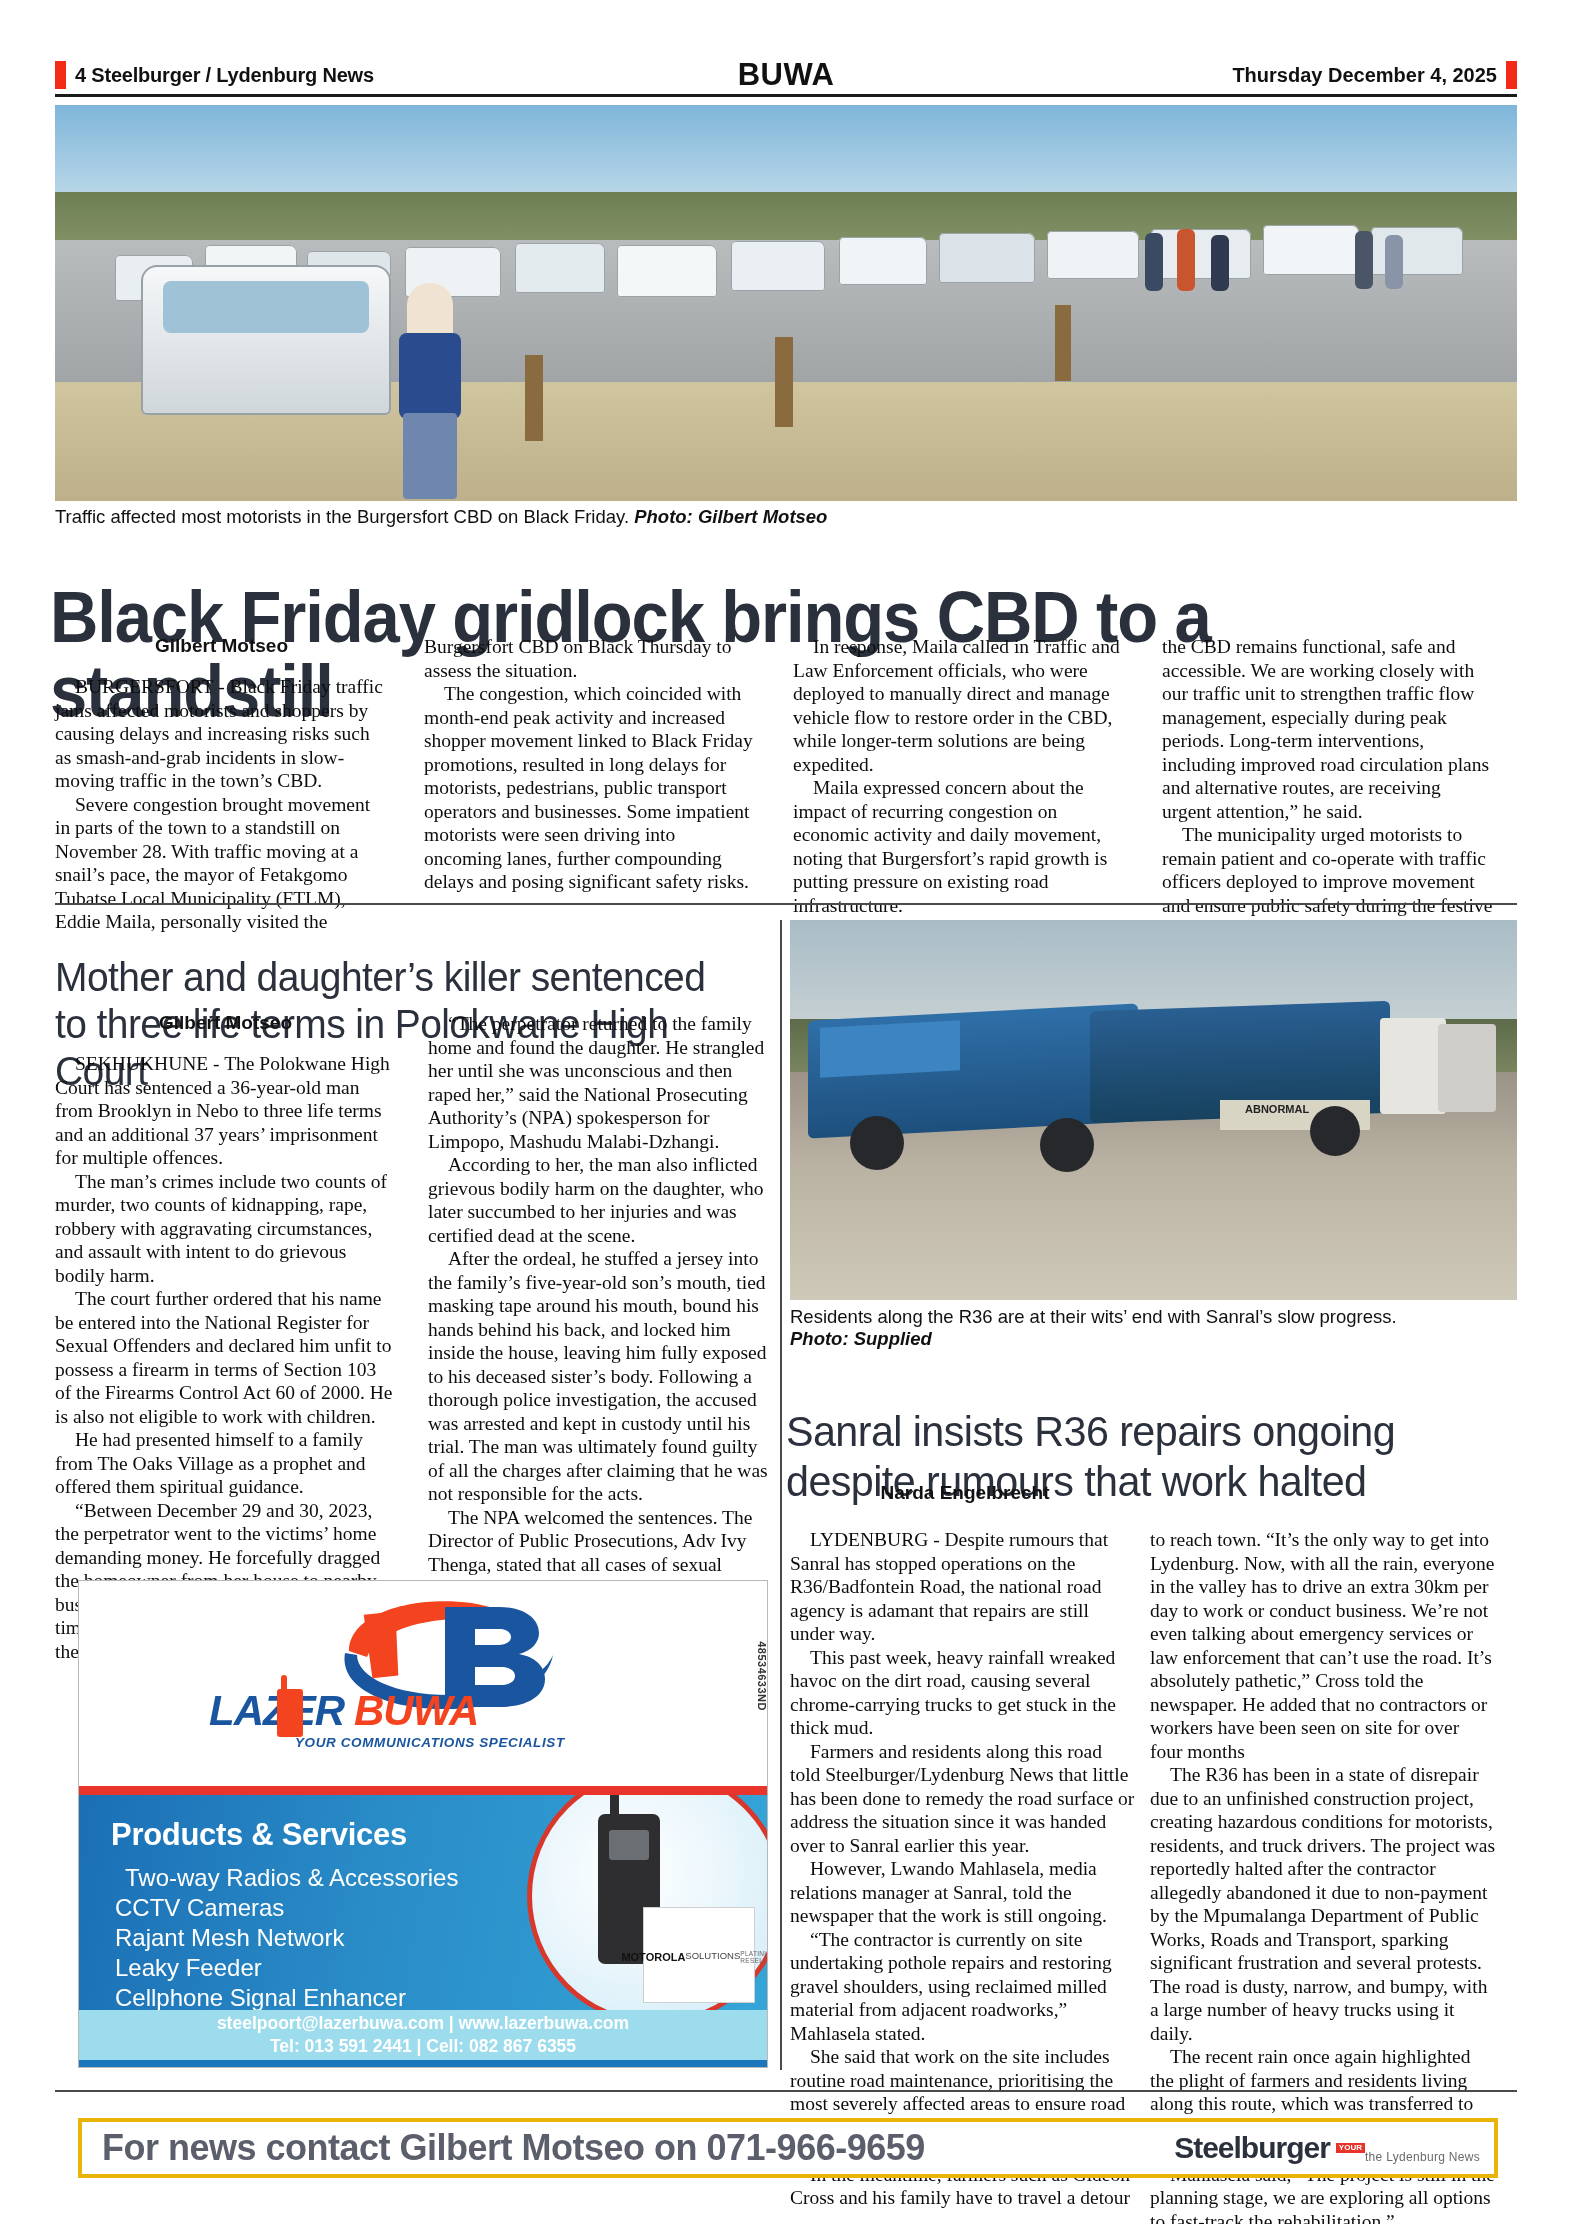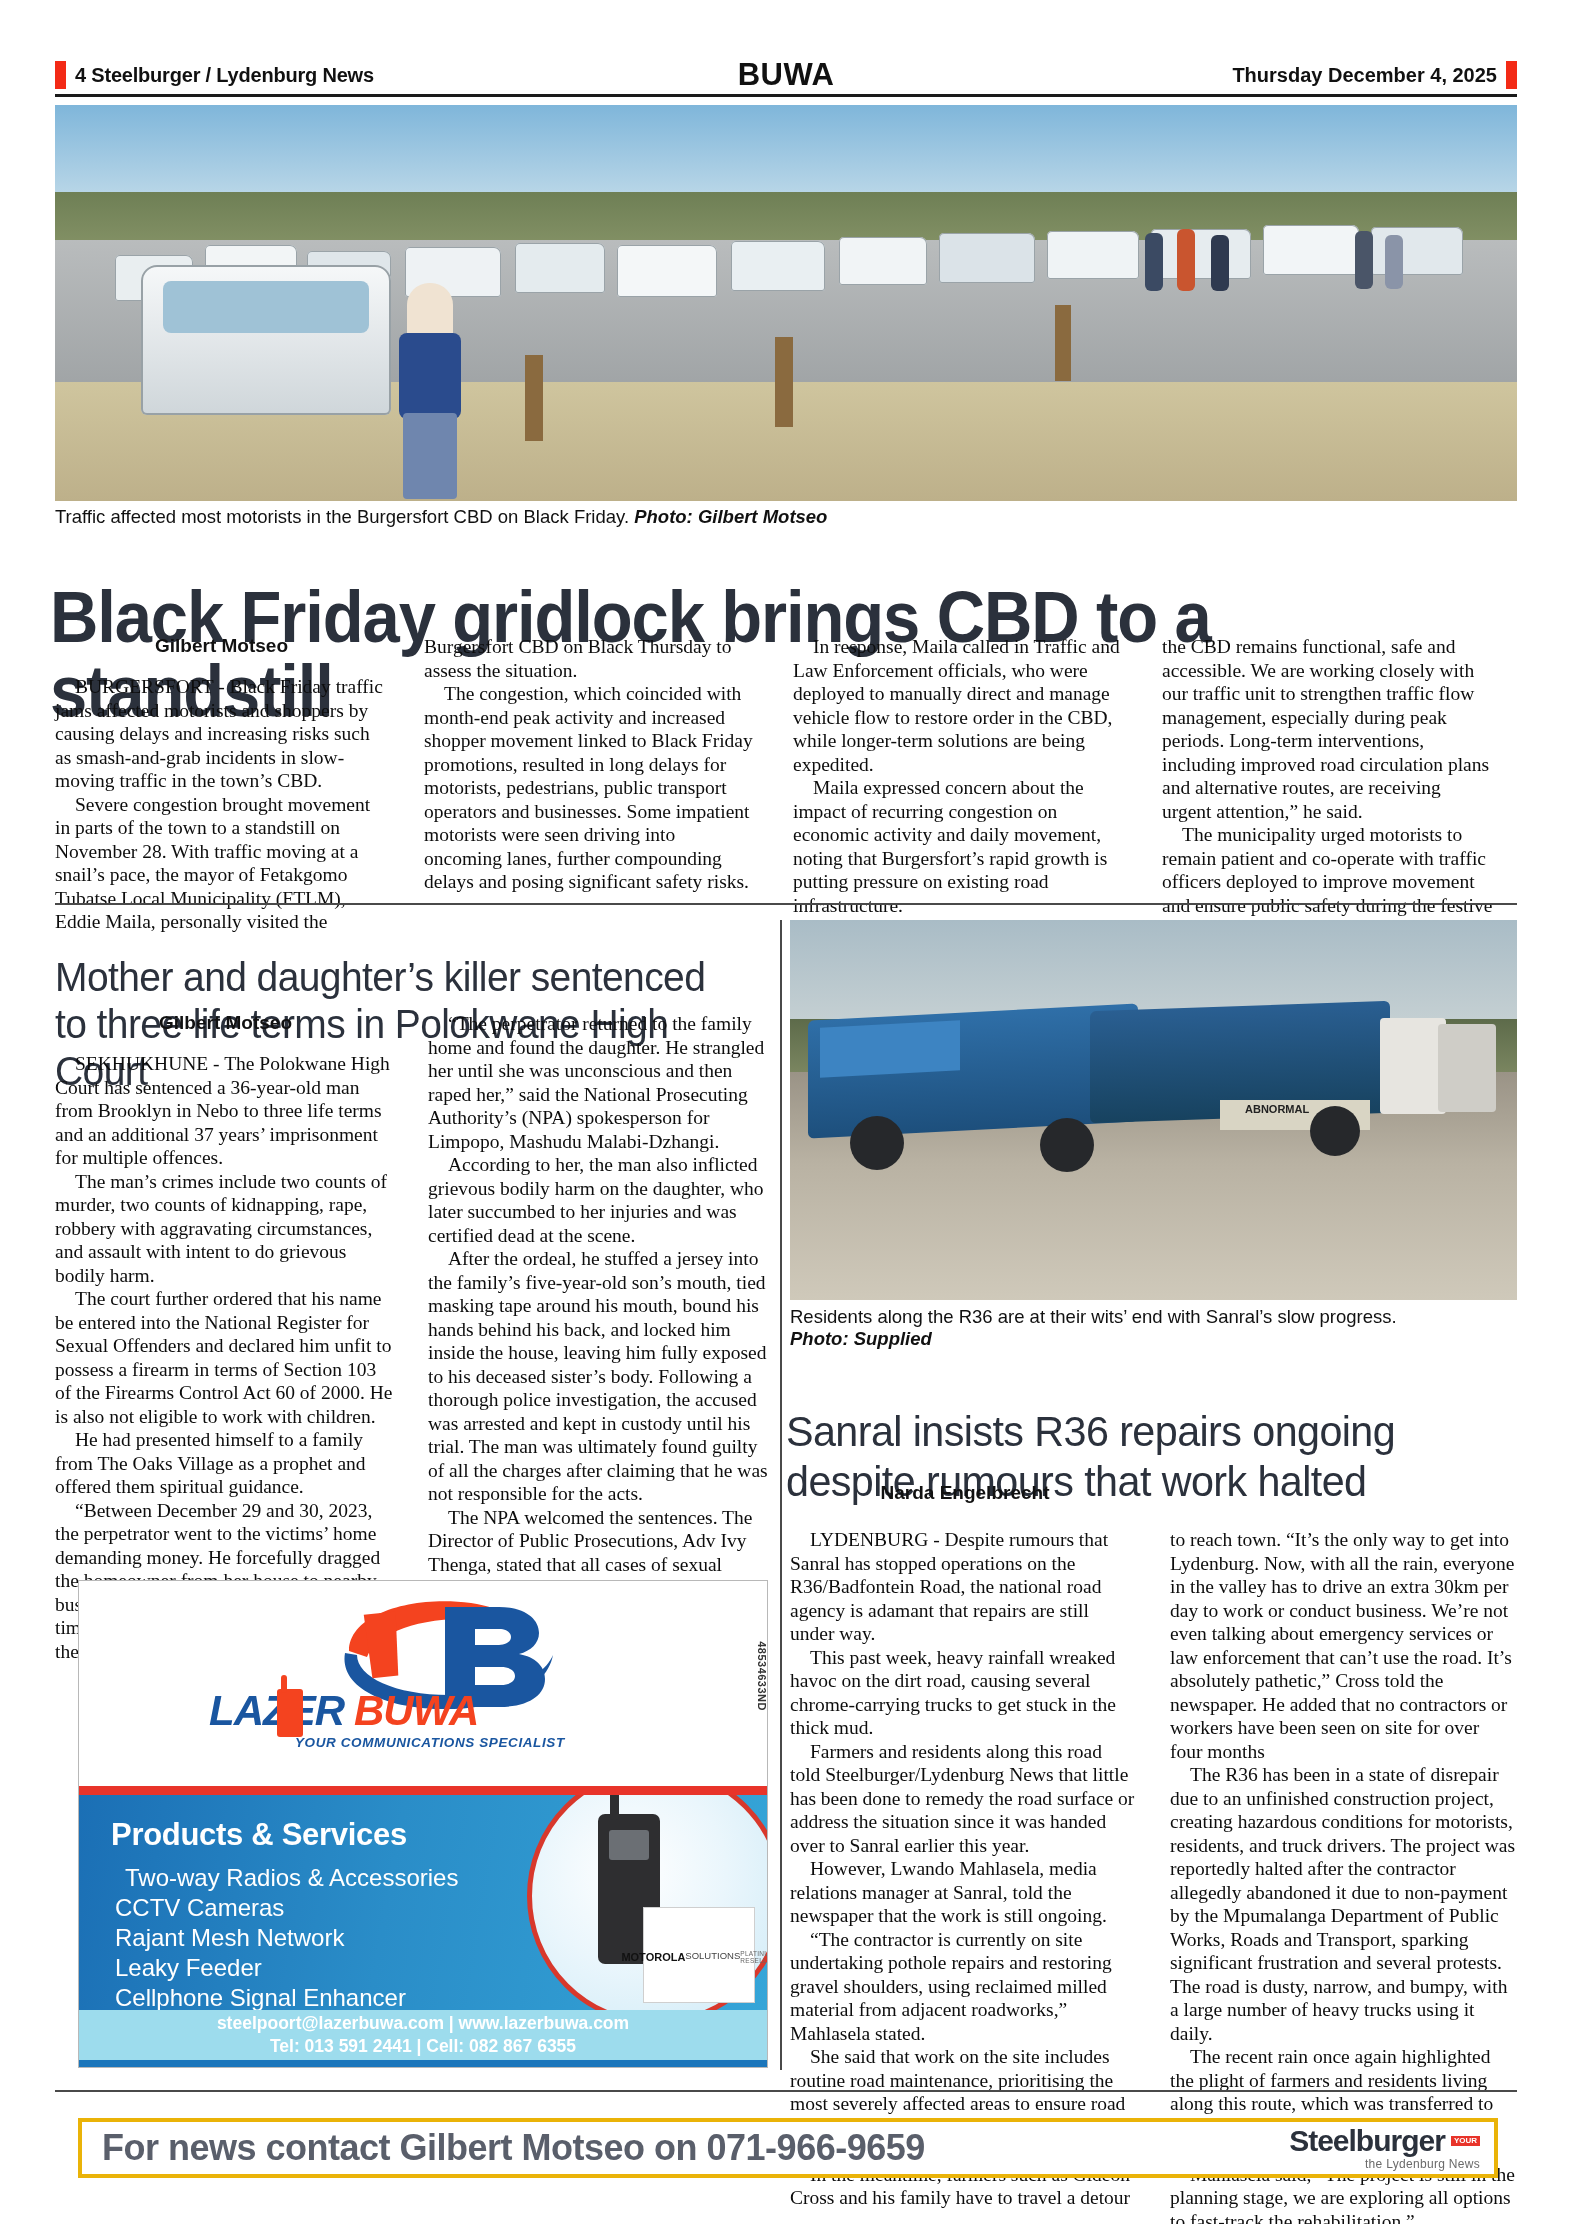--- a/index.html
+++ b/index.html
@@ -111,21 +111,21 @@
     color:#2b313c; letter-spacing:-0.6px;
     transform:scaleX(0.96); transform-origin:left top;
   }
   .sanral-byline {
     position:absolute; left:790px; top:1482px; width:350px;
     font-family:"Liberation Sans", sans-serif; font-weight:bold;
     font-size:19px; text-align:center; color:#111;
   }
   .sanral-body {
     position:absolute; left:790px; top:1528px; width:727px; height:545px;
-    display:flex; gap:34px;
+    display:flex; gap:14px;
   }
   .sanral-body .col { width:346px; }
 
   
   .advert {
     position:absolute; left:78px; top:1580px; width:690px; height:488px;
     border:1px solid #b8b8b8; background:#ffffff; overflow:hidden;
   }
   .ad-top {
     position:relative; height:205px; background:#fff;
@@ -197,21 +197,21 @@
     position:absolute; left:78px; top:2118px; width:1420px; height:60px;
     border:4px solid #eab308; background:#ffffff;
     display:flex; align-items:center; justify-content:space-between;
     padding:0 14px 0 20px;
   }
   .footer-text {
     font-family:"Liberation Sans", sans-serif; font-weight:bold;
     font-size:36px; color:#5a5f6b; letter-spacing:-0.5px; white-space:nowrap;
   }
   .footer-logo {
-    display:flex; flex-direction:column; align-items:flex-end; line-height:1;
+    display:flex; align-items:flex-end; line-height:1;
   }
   .footer-logo-main {
     font-family:"Liberation Sans", sans-serif; font-weight:bold;
     font-size:30px; color:#2b313c; letter-spacing:-1px;
   }
   .footer-logo-sub {
     font-family:"Liberation Sans", sans-serif; font-size:12px; color:#6a6a6a;
     letter-spacing:0.3px; margin-top:2px;
   }
   .footer-logo-row { display:flex; align-items:center; gap:6px; }

